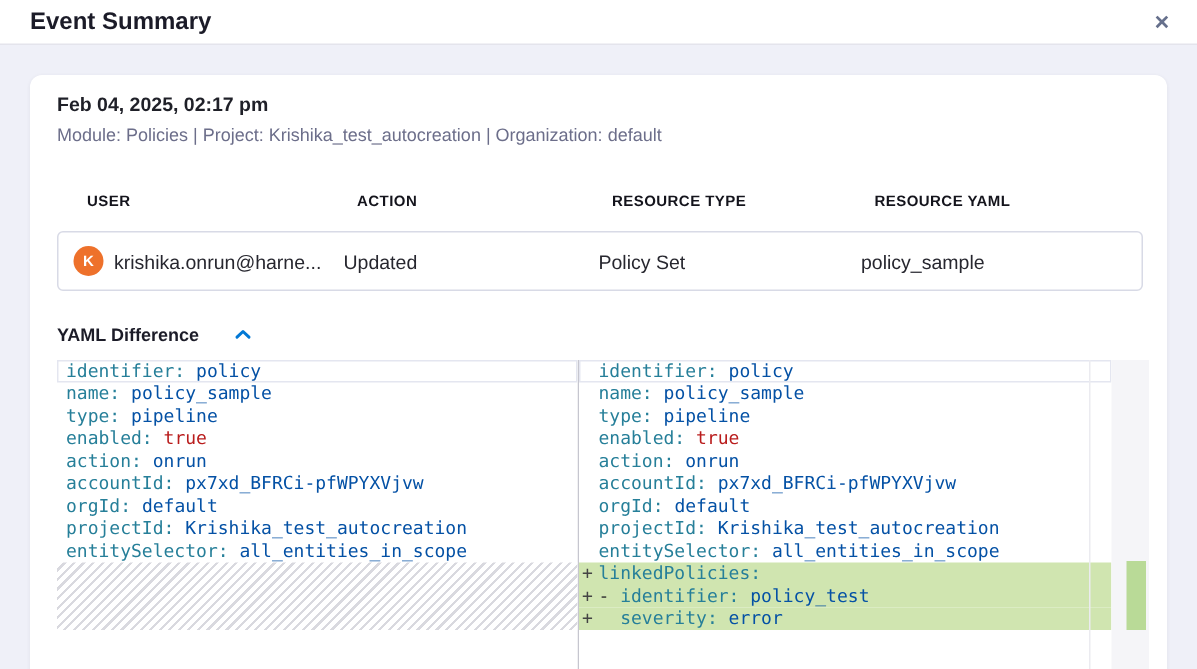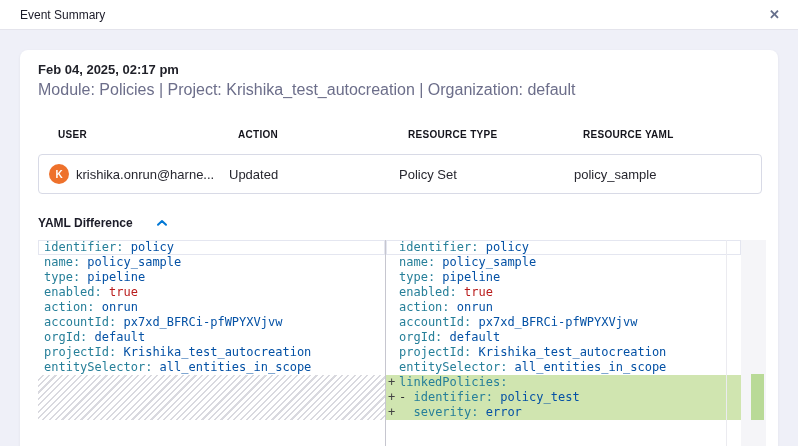--- a/index.html
+++ b/index.html
@@ -2,32 +2,32 @@
 <html><head>
 <meta charset="utf-8">
 <style>
   * { margin:0; padding:0; box-sizing:border-box; }
   html,body { width:798px; height:446px; overflow:hidden; background:#eff0f8;
               font-family:"Liberation Sans", sans-serif; }
 
   
   .hdr { height:30px; background:#fff; border-bottom:1px solid #e4e4ec;
          display:flex; align-items:center; padding:0 18px 0 20px; }
-  .hdr-title { font-size:12px; font-weight:400; color:#1b1b28; }
+  .hdr-title { font-size:16px; font-weight:700; color:#1b1b28; }
   .hdr-close { margin-left:auto; color:#66708c; font-size:13px; font-weight:700;
                cursor:pointer; line-height:1; }
 
   
   .body { position:relative; height:416px; background:#eff0f8; overflow:hidden; }
   .card { position:absolute; left:20px; top:20px; width:758px; height:440px;
           background:#fff; border-radius:8px; box-shadow:0 1px 3px rgba(40,41,61,.07);
           padding:12px 12px 0 18px; }
 
   .date { font-size:13px; font-weight:700; color:#1f2028; line-height:16px; }
-  .meta { margin-top:5px; font-size:16px; color:#6c6e8a; line-height:14px; }
+  .meta { margin-top:5px; font-size:12px; color:#6c6e8a; line-height:14px; }
 
   .cols { display:grid; grid-template-columns:180px 170px 175px 1fr; }
   .cols-header { margin:32px 0 0 20px; font-size:10px; font-weight:700;
                  color:#14141c; letter-spacing:.3px; }
   .event-row { margin:14px 4px 0 0; height:40px; border:1px solid #d8dae6;
                border-radius:4px; align-items:center; padding-left:10px;
                font-size:13px; color:#27272f; }
   .user-cell { display:flex; align-items:center; gap:7px; }
   .avatar { width:20px; height:20px; border-radius:50%; background:#ee712b;
             color:#fff; font-size:10px; font-weight:700; display:flex;

